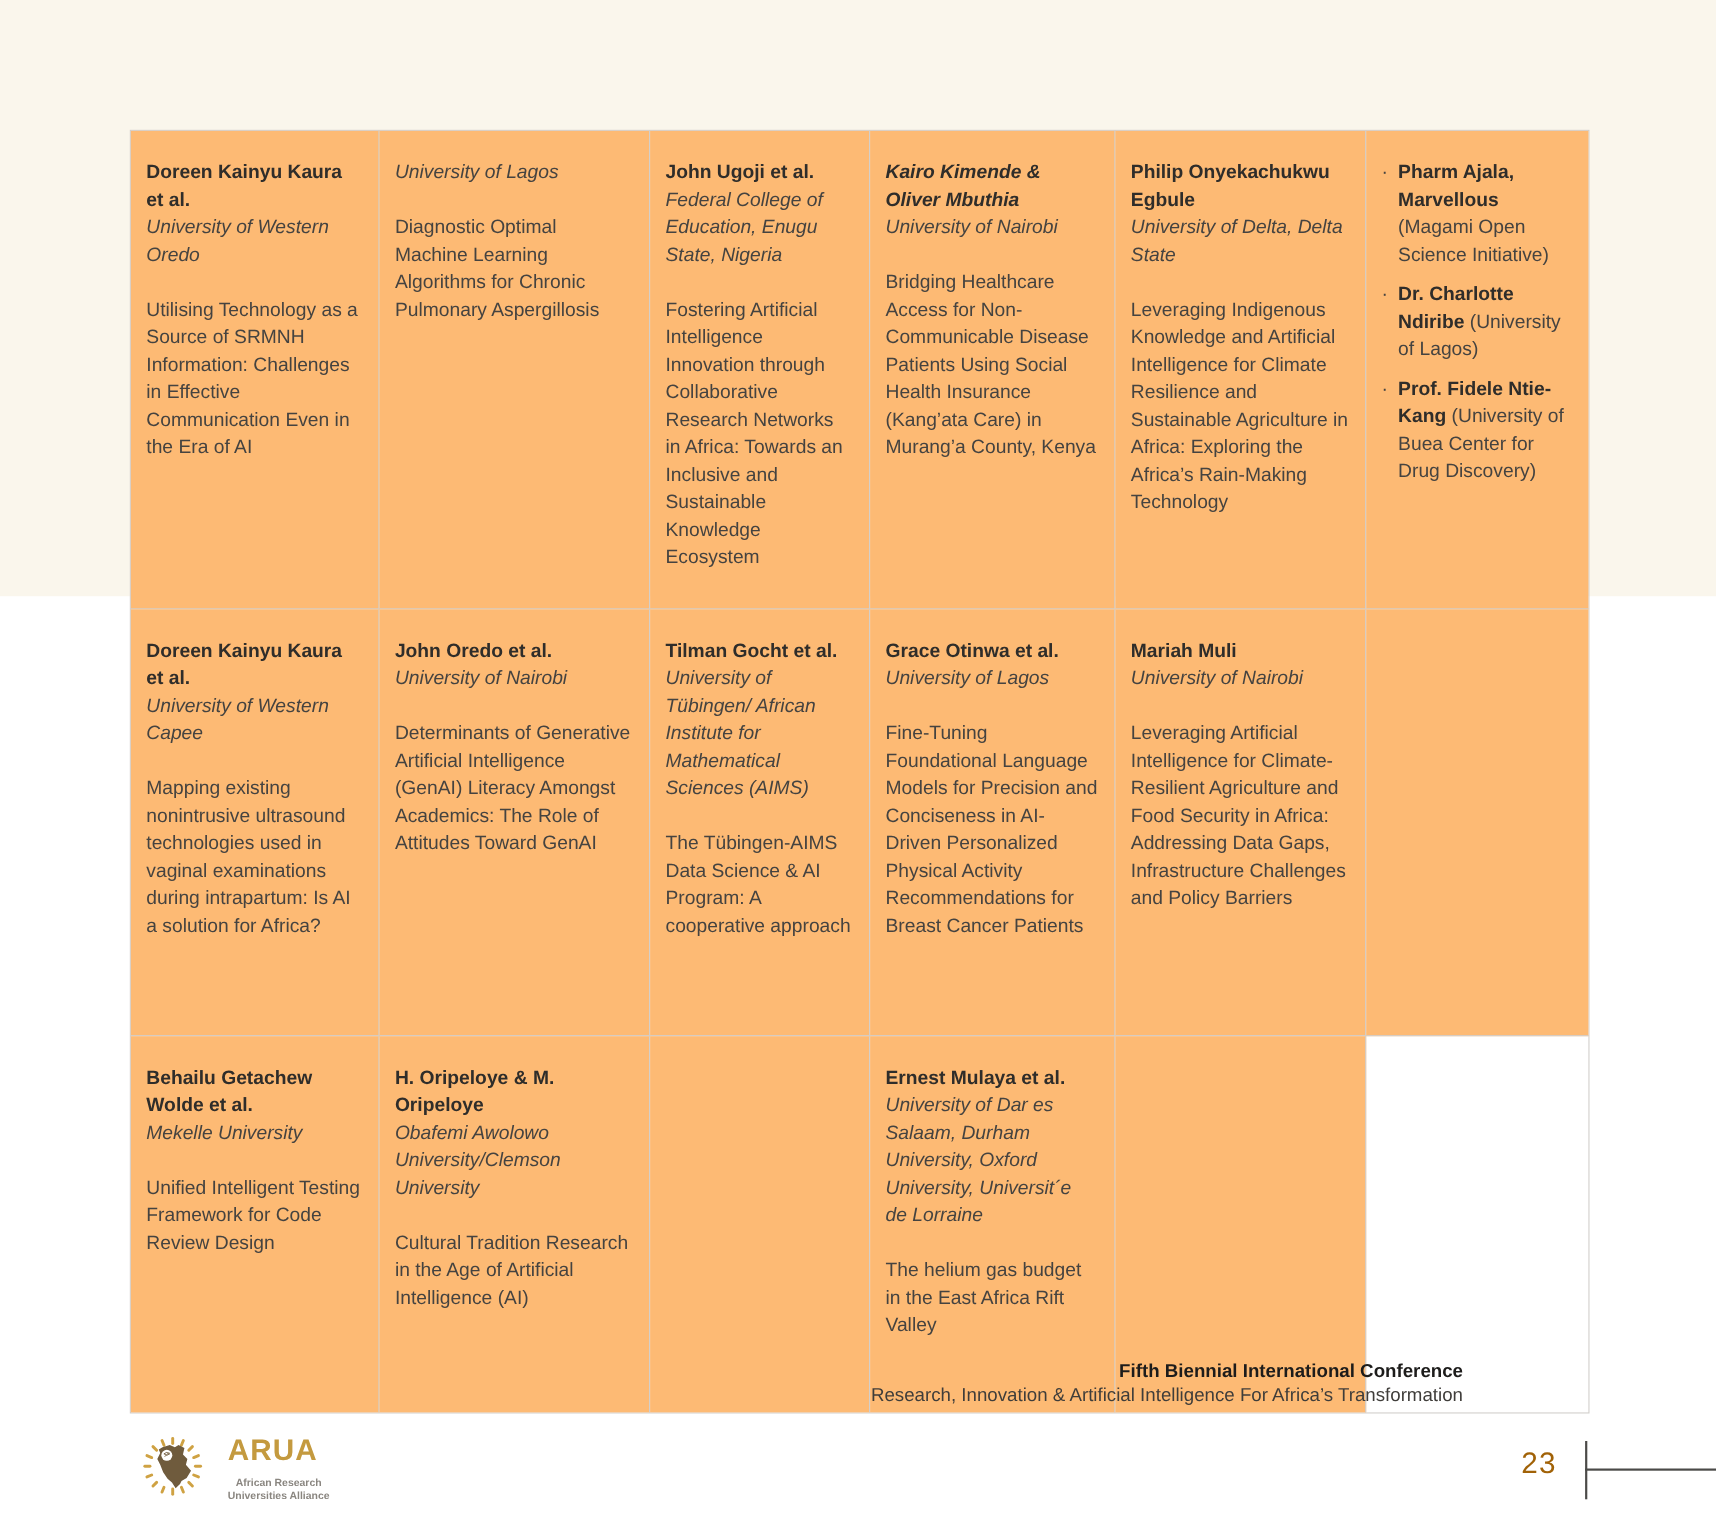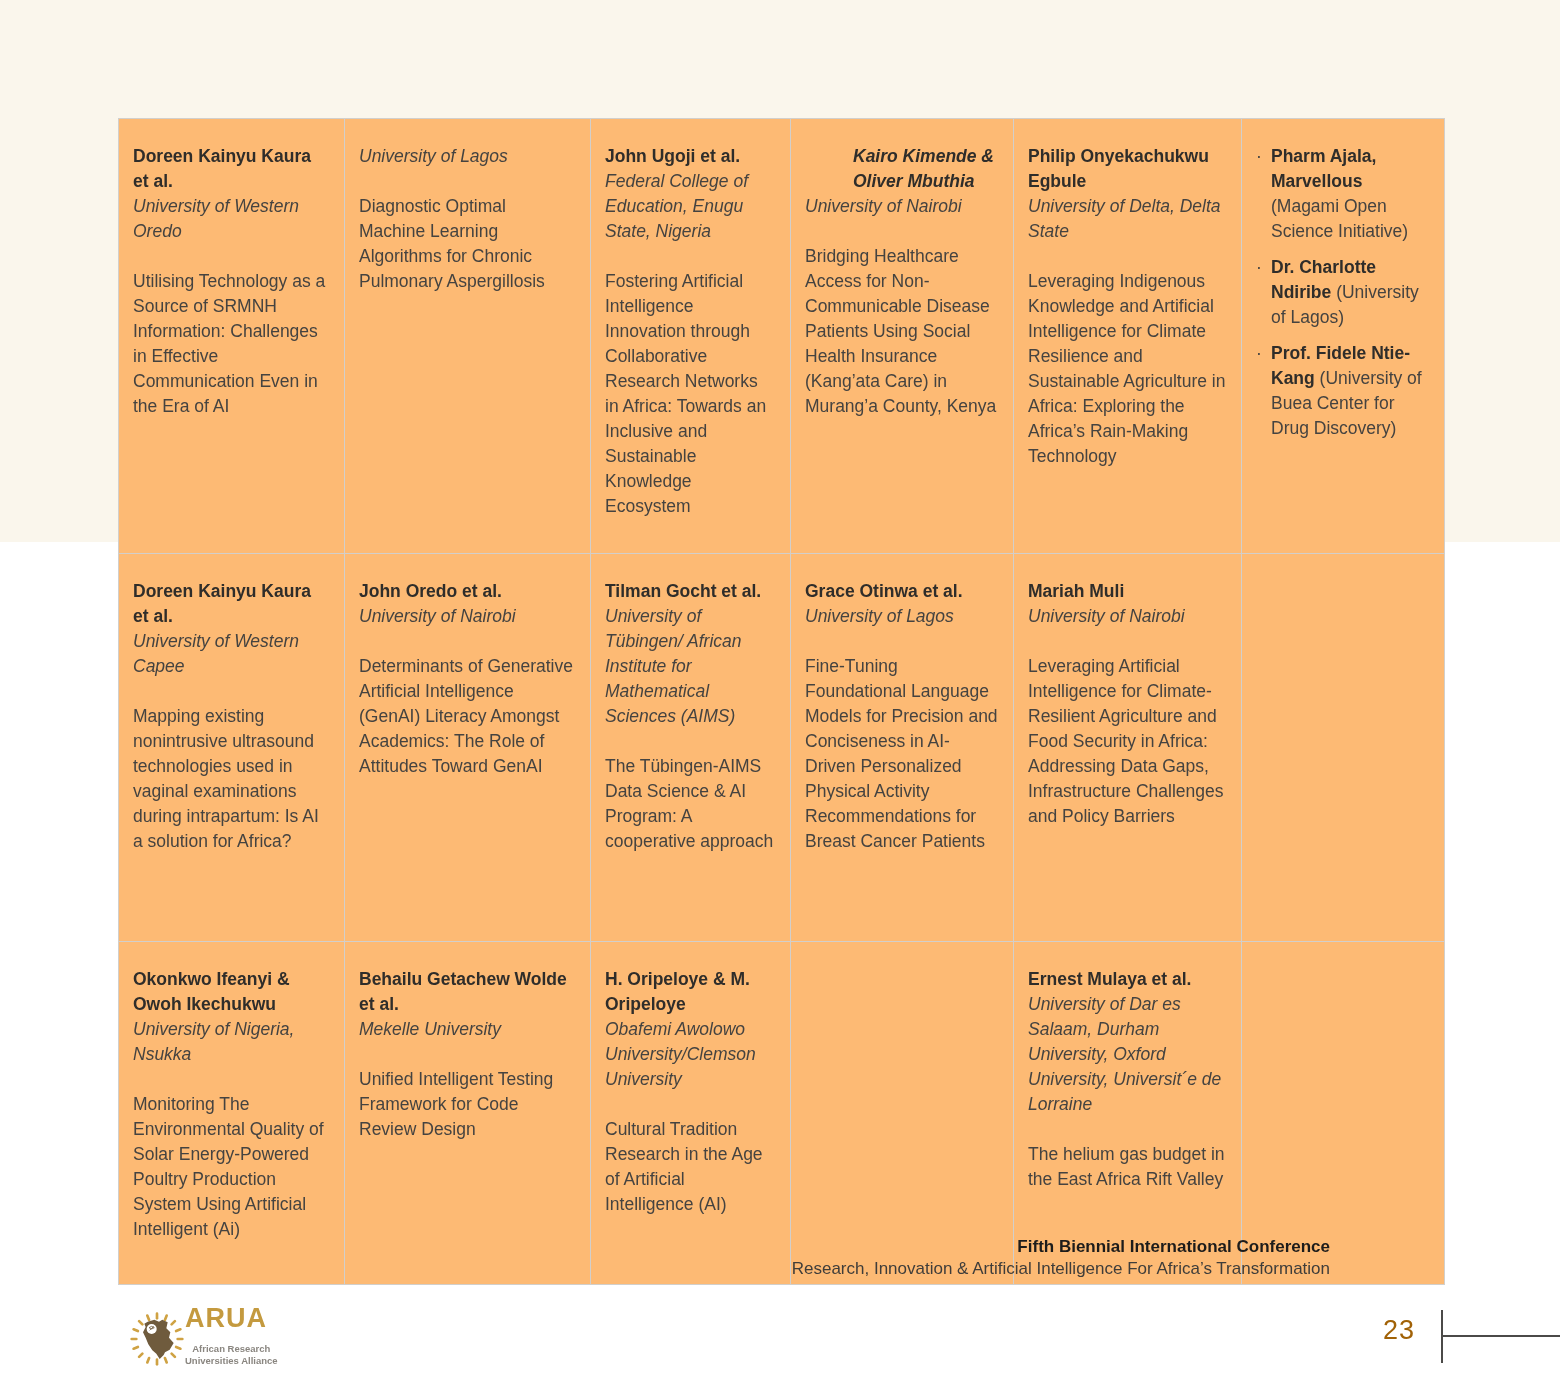--- a/index.html
+++ b/index.html
@@ -27,31 +27,31 @@
     background:#fdba74;
     border-right:1px solid #d2cfcb;
     border-bottom:1px solid #d2cfcb;
     padding:25px 15px 12px 14px;
     font-size:17.5px;line-height:25px;
     overflow:hidden;
   }
   .cell:nth-child(6n){border-right:none;}
   .cell:nth-child(n+13){border-bottom:none;}
   .presenter-name{font-weight:bold;color:#2f2d2a;}
-  .presenter-name.bi{font-style:italic;margin-left:48px;}
+  .presenter-name.bi{font-style:italic;}
   .affiliation{font-style:italic;color:#454340;}
   .paper-title{margin-top:25px;color:#454340;}
   .chair-item{display:flex;margin-bottom:11px;}
   .chair-bullet{flex:none;width:15px;color:#454340;}
   .chair-text{flex:1;}
   .chair-text .b{font-weight:bold;color:#2f2d2a;}
   
   .logo{
     position:absolute;left:129px;top:1305px;
-    display:flex;align-items:flex-end;gap:0;
+    display:flex;align-items:flex-start;gap:22px;
   }
   .logo-text .acronym{
     font-size:27px;font-weight:bold;color:#c49a3f;letter-spacing:1px;line-height:26px;
   }
   .logo-text .tagline{
     font-size:9.5px;color:#8a8680;line-height:12px;text-align:center;margin-top:12px;font-weight:bold;
   }
   .footer-right{
     position:absolute;right:230px;top:1236px;width:720px;text-align:right;
   }
@@ -131,25 +131,20 @@
       <div class="presenter-name">Grace Otinwa et al.</div>
       <div class="affiliation">University of Lagos</div>
       <div class="paper-title">Fine-Tuning Foundational Language Models for Precision and Conciseness in AI-Driven Personalized Physical Activity Recommendations for Breast Cancer Patients</div>
     </div>
     <div class="cell">
       <div class="presenter-name">Mariah Muli</div>
       <div class="affiliation">University of Nairobi</div>
       <div class="paper-title">Leveraging Artificial Intelligence for Climate-Resilient Agriculture and Food Security in Africa: Addressing Data Gaps, Infrastructure Challenges and Policy Barriers</div>
     </div>
     <div class="cell"></div>
-    <div class="cell">
-      <div class="presenter-name">Okonkwo Ifeanyi &amp; Owoh Ikechukwu</div>
-      <div class="affiliation">University of Nigeria, Nsukka</div>
-      <div class="paper-title">Monitoring The Environmental Quality of Solar Energy-Powered Poultry Production System Using Artificial Intelligent (Ai)</div>
-    </div>
     <div class="cell">
       <div class="presenter-name">Behailu Getachew Wolde et al.</div>
       <div class="affiliation">Mekelle University</div>
       <div class="paper-title">Unified Intelligent Testing Framework for Code Review Design</div>
     </div>
     <div class="cell">
       <div class="presenter-name">H. Oripeloye &amp; M. Oripeloye</div>
       <div class="affiliation">Obafemi Awolowo University/Clemson University</div>
       <div class="paper-title">Cultural Tradition Research in the Age of Artificial Intelligence (AI)</div>
     </div>

